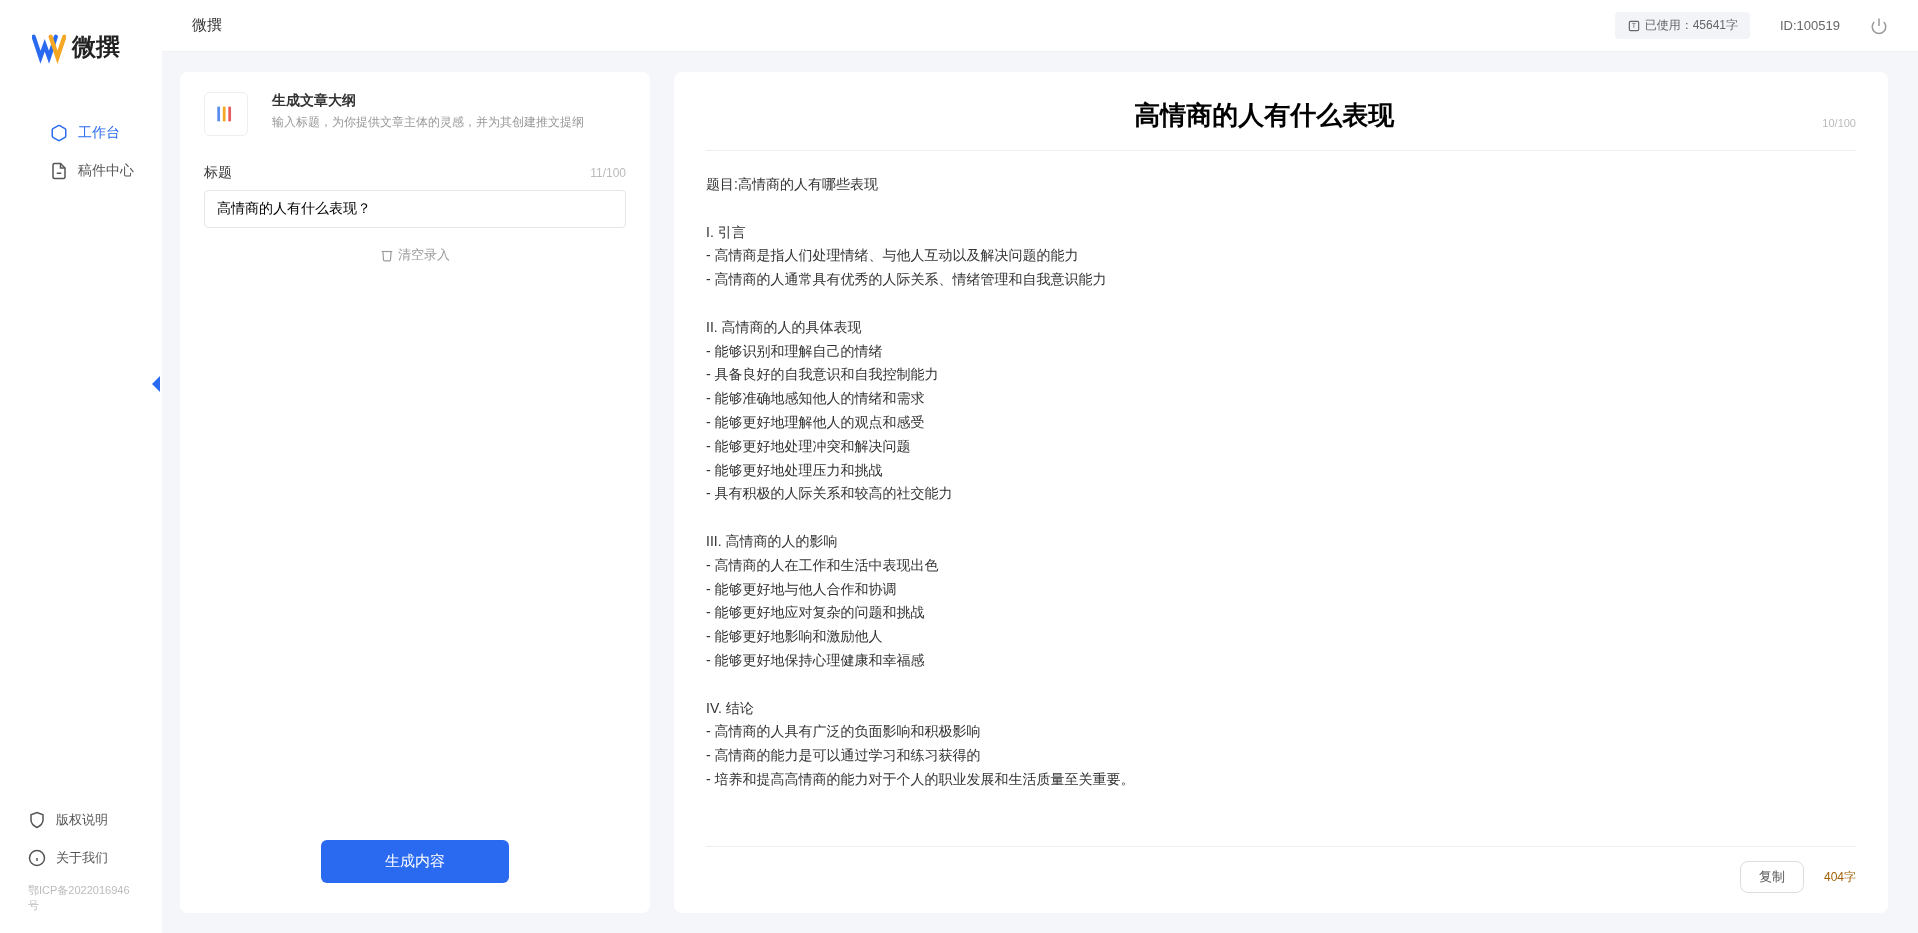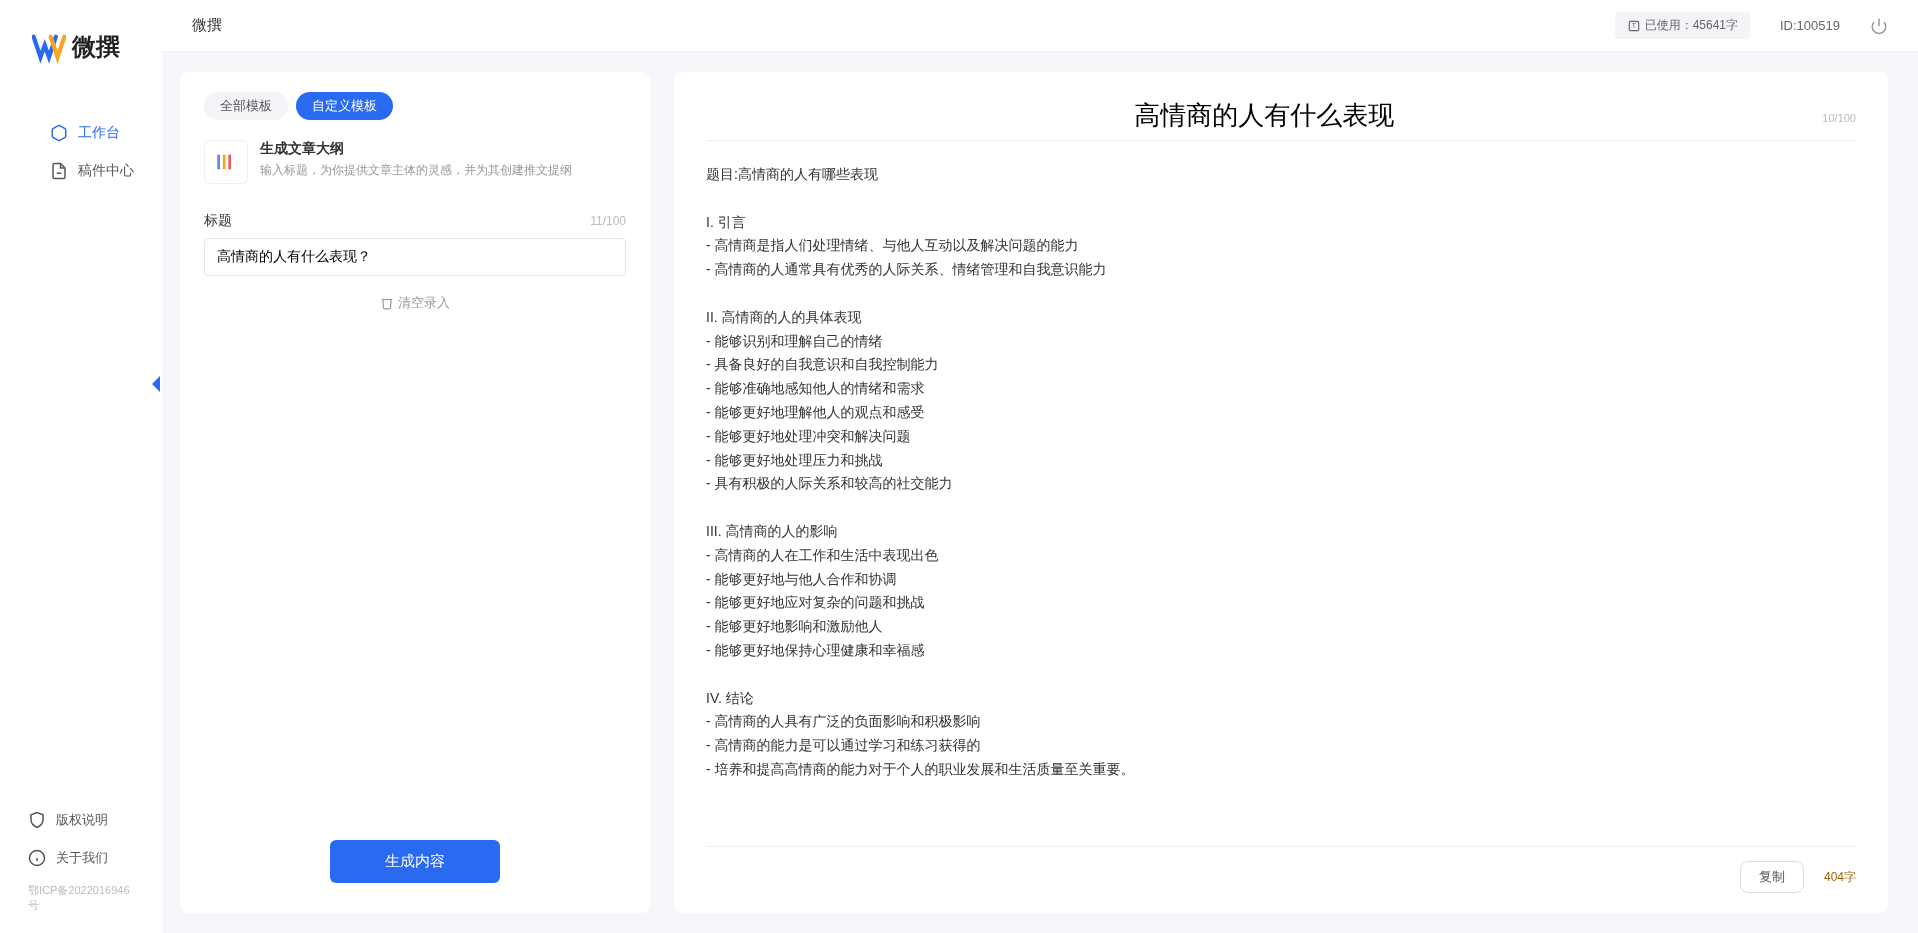--- a/index.html
+++ b/index.html
@@ -25,33 +25,33 @@
 .usage-badge svg { width: 14px; height: 14px; margin-right: 4px; }
 .user-id { font-size: 13px; color: #666; margin-right: 30px; text-align: right; }
 .power-btn { width: 18px; height: 18px; cursor: pointer; color: #999; }
 .content { flex: 1; display: flex; gap: 24px; padding: 20px 30px 20px 18px; overflow: hidden; }
 .panel { background: #fff; border-radius: 8px; display: flex; flex-direction: column; }
 .panel-left { width: 470px; padding: 20px 24px; }
 .panel-right { flex: 1; padding: 28px 32px 20px; }
 .tabs { display: flex; gap: 8px; margin-bottom: 20px; }
 .tab { padding: 5px 16px; border-radius: 14px; font-size: 13px; cursor: pointer; background: #f2f4f8; color: #555; }
 .tab.active { background: #2a6af1; color: #fff; }
-.template-card { display: flex; align-items: flex-start; gap: 12px; margin-bottom: 28px; }
+.template-card { display: flex; align-items: flex-start; gap: 24px; margin-bottom: 28px; }
 .template-icon { width: 44px; height: 44px; border: 1px solid #eee; border-radius: 6px; display: flex; align-items: center; justify-content: center; font-size: 20px; }
 .template-title { font-size: 14px; font-weight: 600; margin-bottom: 4px; }
 .template-desc { font-size: 12px; color: #999; }
 .field-label-row { display: flex; justify-content: space-between; align-items: center; margin-bottom: 8px; }
 .field-label { font-size: 14px; color: #333; }
 .char-count { font-size: 12px; color: #bbb; }
 .text-input { width: 100%; border: 1px solid #e3e6eb; border-radius: 4px; padding: 10px 12px; font-size: 14px; outline: none; }
 .clear-btn { display: flex; align-items: center; justify-content: center; gap: 4px; color: #999; font-size: 13px; margin-top: 18px; cursor: pointer; }
 .clear-btn svg { width: 14px; height: 14px; }
 .left-spacer { flex: 1; }
-.generate-btn { background: #2a6af1; color: #fff; border: none; border-radius: 6px; padding: 12px 0; font-size: 15px; cursor: pointer; width: 170px; align-self: center; margin-bottom: 10px; }
-.output-title { width: 100%; text-align: center; font-family: serif; font-size: 26px; font-weight: 400; border: none; outline: none; margin-bottom: 6px; }
+.generate-btn { background: #2a6af1; color: #fff; border: none; border-radius: 6px; padding: 12px 0; font-size: 15px; cursor: pointer; width: 188px; align-self: center; margin-bottom: 10px; }
+.output-title { width: 100%; text-align: center; font-family: serif; font-size: 26px; font-weight: 700; border: none; outline: none; margin-bottom: 16px; }
 .output-title-row { display: flex; align-items: center; border-bottom: 1px solid #eee; padding-bottom: 4px; margin-bottom: 22px; }
 .output-title-row .char-count { font-size: 11px; }
 .output-body { flex: 1; font-size: 14px; line-height: 1.7; color: #333; white-space: pre-wrap; overflow-y: auto; font-family: -apple-system, sans-serif; }
 .output-footer { display: flex; justify-content: flex-end; align-items: center; gap: 20px; border-top: 1px solid #eee; padding-top: 14px; margin-top: 10px; }
 .copy-btn { border: 1px solid #ddd; background: #fff; border-radius: 8px; padding: 6px 18px; font-size: 13px; color: #555; cursor: pointer; }
 .word-count { font-size: 12px; color: #a16207; }
 </style>
 </head>
 <body>
 
@@ -116,24 +116,20 @@
       </div>
       <div class="user-id">ID:100519</div>
       <svg class="power-btn" viewBox="0 0 24 24" fill="none" stroke="currentColor" stroke-width="2">
           <path d="M18.36 6.64a9 9 0 1 1-12.73 0"></path>
           <line x1="12" y1="2" x2="12" y2="12"></line>
         </svg>
     </div>
 
     <div class="content">
       <div class="panel panel-left">
-        <div class="tabs">
-          <div class="tab">全部模板</div>
-          <div class="tab active">自定义模板</div>
-        </div>
         <div class="template-card">
           <div class="template-icon">
             <svg width="22" height="22" viewBox="0 0 24 24">
                 <path d="M4 20 L4 4" stroke="#5b8def" stroke-width="3"></path>
                 <path d="M10 20 L10 4" stroke="#f5a623" stroke-width="3"></path>
                 <path d="M16 20 L16 4" stroke="#e85d5d" stroke-width="3"></path>
               </svg>
           </div>
           <div>
             <div class="template-title">生成文章大纲</div>

